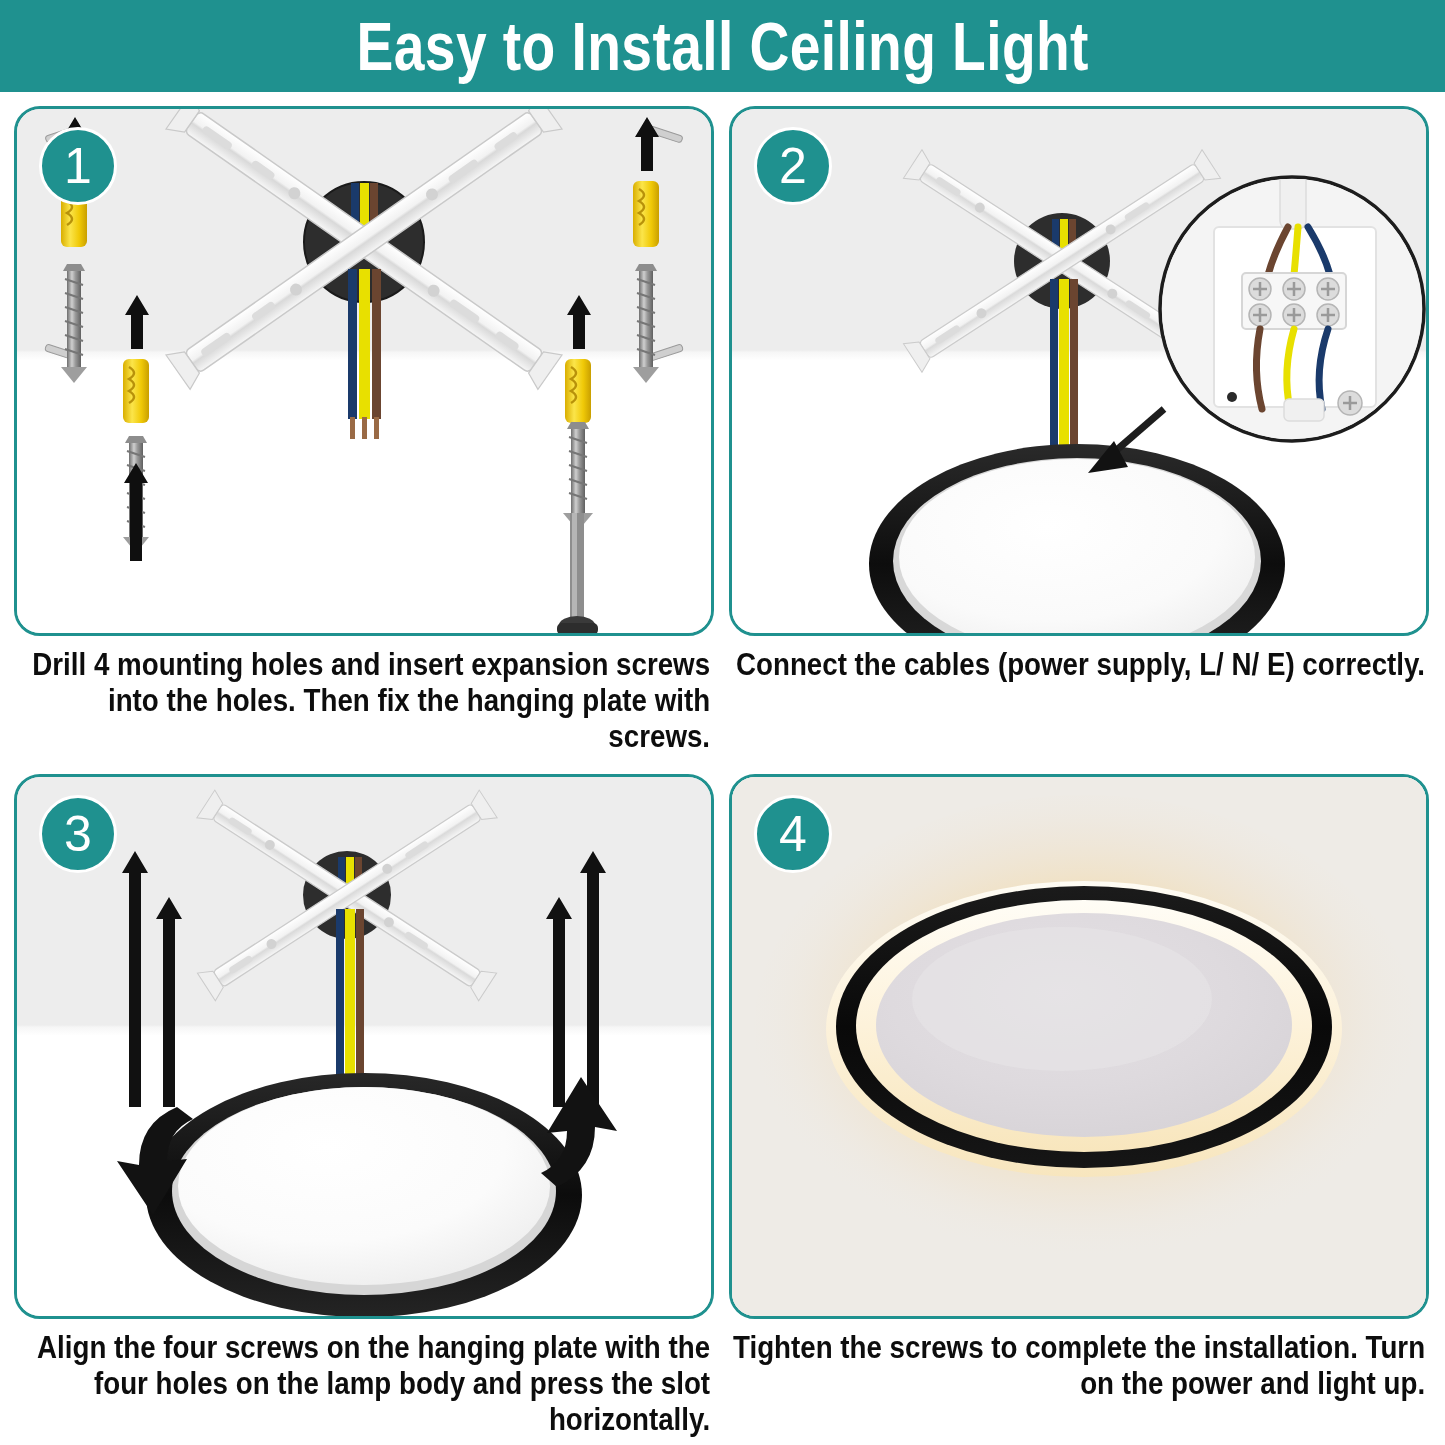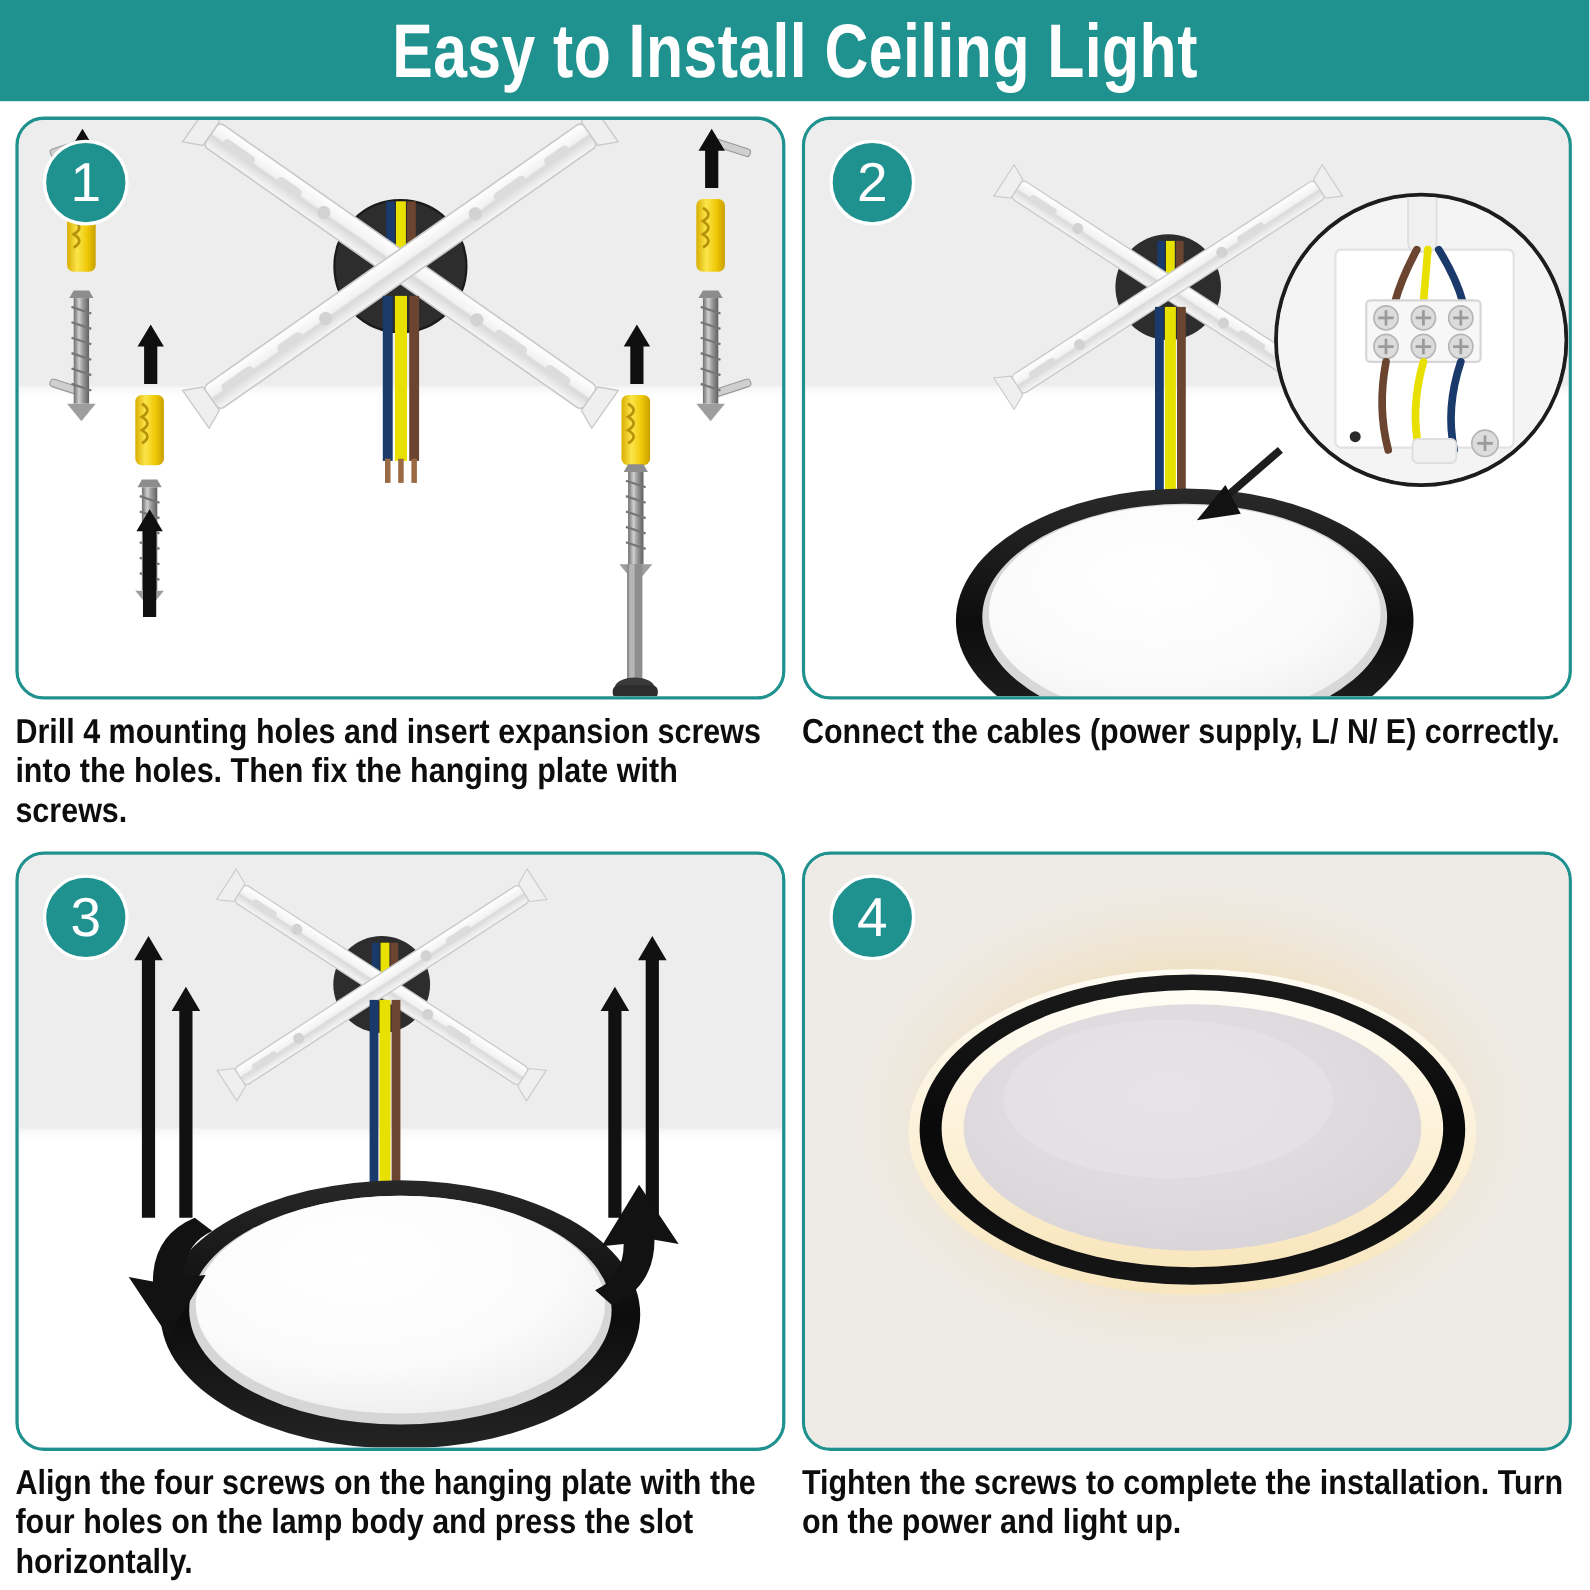--- a/index.html
+++ b/index.html
@@ -2,21 +2,21 @@
 <html><head>
 <meta charset="utf-8">
 <style>
   html,body{margin:0;padding:0;}
   body{
     width:1445px;height:1445px;
     background:#ffffff;
     font-family:"Liberation Sans", sans-serif;
     overflow:hidden;
   }
-  .page{position:relative;width:1445px;height:1445px;}
+  .page{position:relative;width:1445px;height:1445px;text-align:right;}
 
   
   .header{
     position:absolute;left:0;top:0;width:1445px;height:92px;
     background:#1f918f;
     display:flex;align-items:center;justify-content:center;
   }
   .header-title{
     color:#ffffff;
     font-size:69px;

